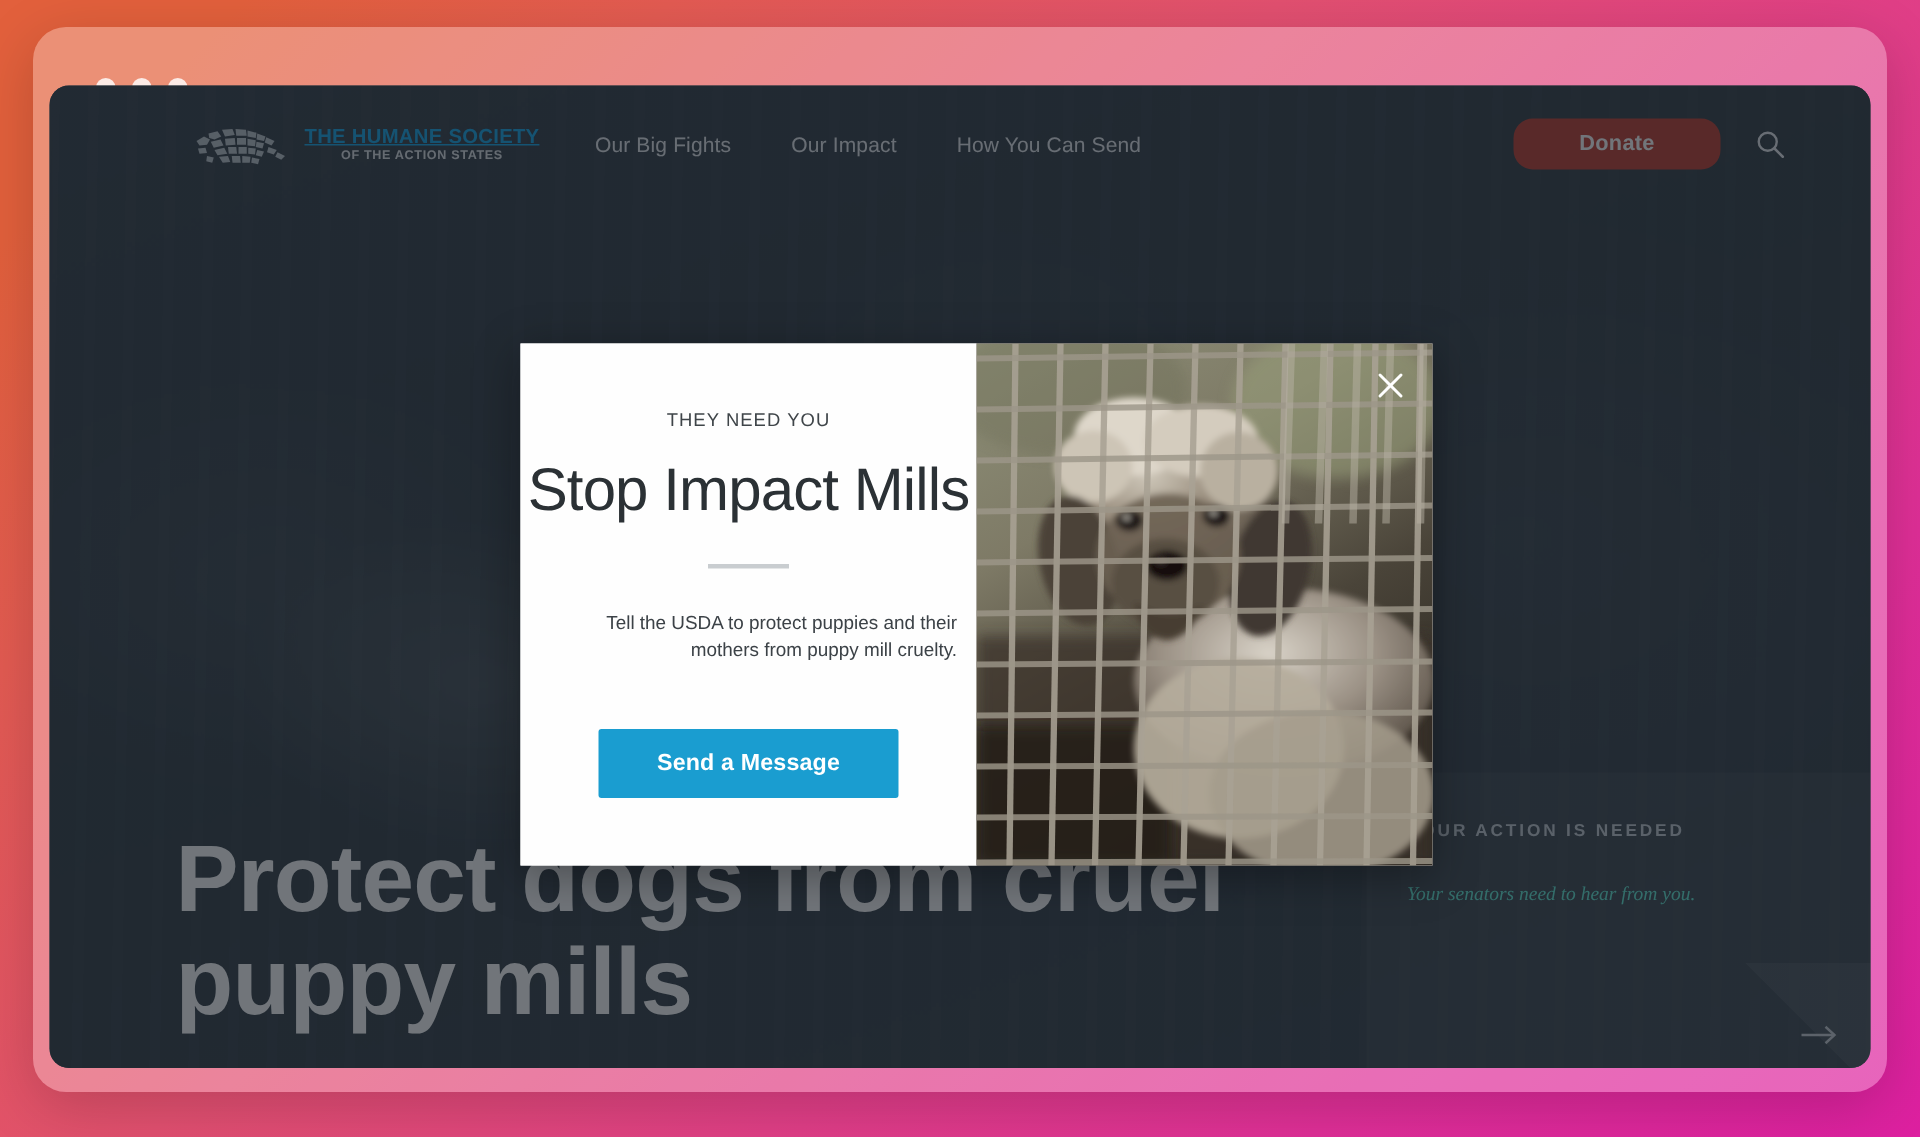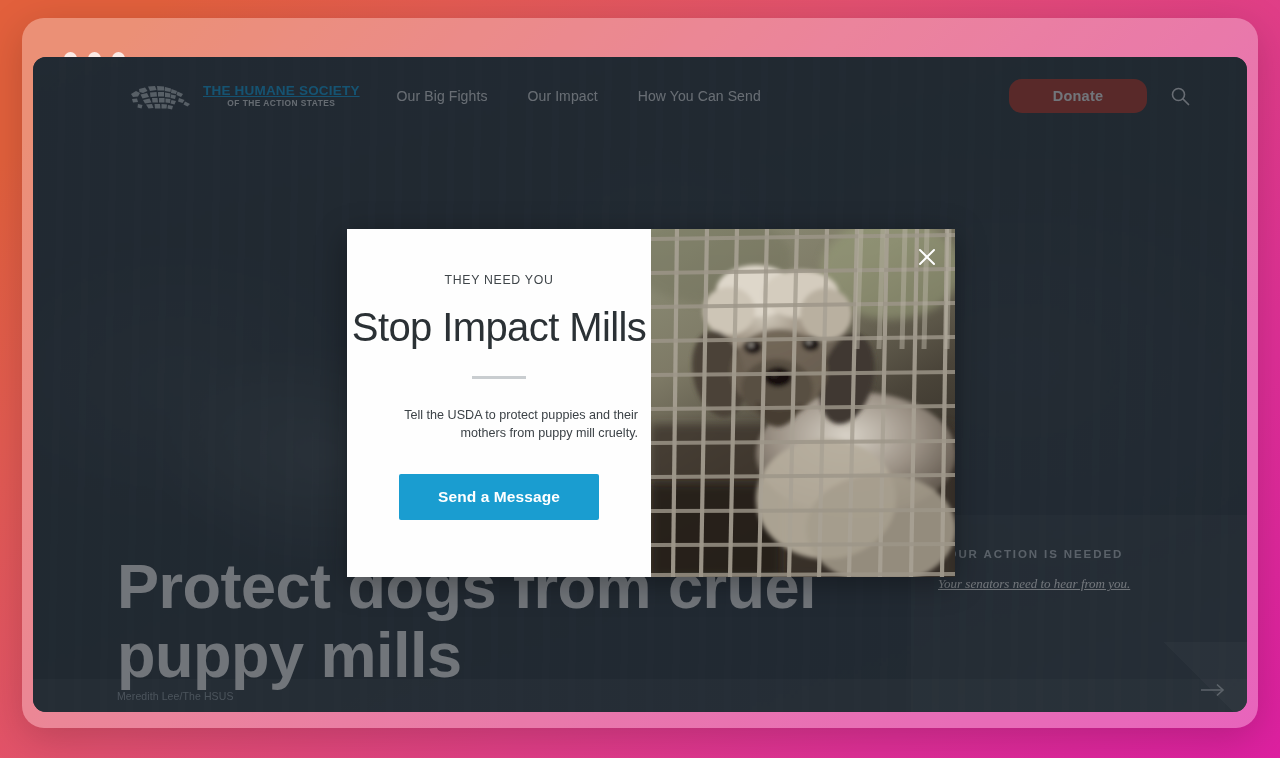--- a/index.html
+++ b/index.html
@@ -215,26 +215,25 @@
     margin-bottom: 9px;
   }
   #action-title {
     font-size: 22.5px;
     font-weight: bold;
     line-height: 1.33;
     color: #ffffff;
     letter-spacing: -0.1px;
   }
   #action-subtitle {
-    margin-top: 16px;
+    margin-top: 28px;
     font-family: "Liberation Serif", serif;
     font-style: italic;
     font-size: 13px;
-    color: #ffffff;
-    text-decoration: underline;
+    color: #5eead4;
   }
   #next-slide-button {
     position: absolute;
     right: 0; bottom: 0;
     width: 96px; height: 70px;
     border: none;
     cursor: pointer;
     background: linear-gradient(225deg, rgba(255,255,255,0.07) 0%, rgba(255,255,255,0.07) 50%, rgba(255,255,255,0) 50.5%);
     display: flex; align-items: center; justify-content: center;
     padding-left: 28px; padding-top: 26px;
@@ -301,21 +300,21 @@
   }
   #modal-body {
     margin-top: 28px;
     width: 278px;
     text-align: right;
     font-size: 12.6px;
     line-height: 1.42;
     color: #3c4247;
   }
   #modal-cta {
-    margin-top: 31px;
+    margin-top: 43px;
     width: 200px;
     height: 46px;
     background: #1a9dd0;
     border: none;
     border-radius: 2px;
     color: #ffffff;
     font-size: 15.5px;
     font-weight: bold;
     letter-spacing: .1px;
     cursor: pointer;
@@ -419,23 +418,20 @@
         <div id="action-eyebrow">YOUR ACTION IS NEEDED</div>
         <div id="action-subtitle">Your senators need to hear from you.</div>
         <button id="next-slide-button">
           <svg width="26" height="14" viewBox="0 0 26 14">
             <line x1="1" y1="7" x2="23" y2="7" stroke="#c7ced4" stroke-width="1.6"></line>
             <polyline points="17,1.5 23,7 17,12.5" fill="none" stroke="#c7ced4" stroke-width="1.6"></polyline>
           </svg>
         </button>
       </div>
 
-      <div id="credit-strip">
-        <span id="photo-credit">Meredith Lee/The HSUS</span>
-      </div>
 
       <div id="page-scrim"></div>
 
       <div id="modal">
 
         <div id="modal-left">
           <div id="modal-eyebrow">THEY NEED YOU</div>
           <div id="modal-title">Stop Impact Mills</div>
           <div id="modal-divider"></div>
           <div id="modal-body">Tell the USDA to protect puppies and their mothers from puppy mill cruelty.</div>

